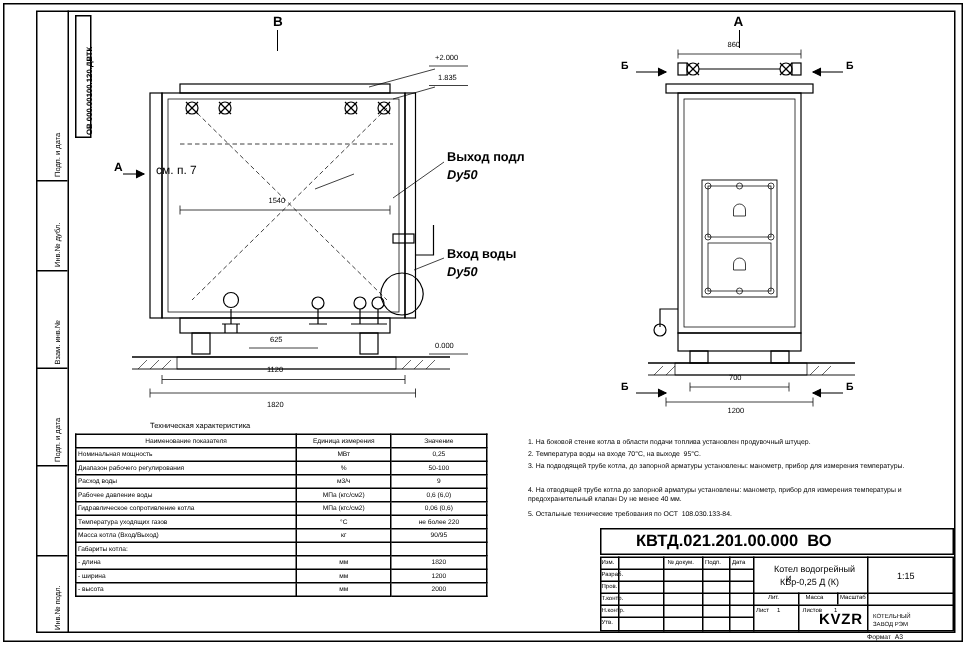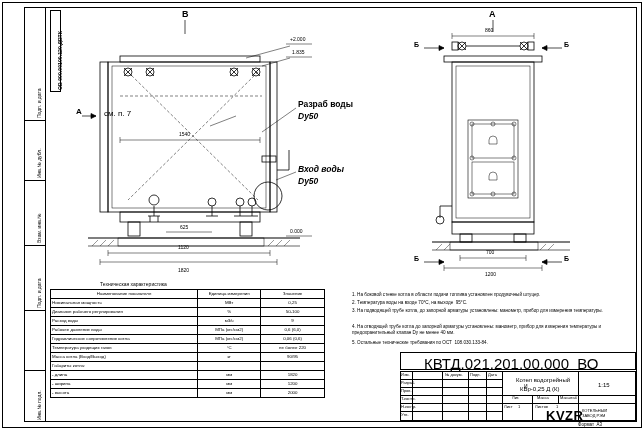--- a/index.html
+++ b/index.html
@@ -7,21 +7,21 @@
   #sheet{position:relative;width:644px;height:430px;background:#ffffff;}
   .ln{position:absolute;background:#000;}
   .frame{position:absolute;border:1px solid #000;box-sizing:border-box;}
   .txt{position:absolute;font-size:5px;line-height:1.05;white-space:pre;}
   .txt.b{font-weight:bold;}
   .rot{transform-origin:0 0;transform:rotate(-90deg);}
   .cen{text-align:center;}
   table{border-collapse:collapse;}
   .tbl td{border:1px solid #000;font-size:4.4px;padding:0 1px;line-height:1.0;height:8px;}
   .tbl{position:absolute;}
-  .big{font-size:15px;font-weight:normal;}
+  .big{font-size:11px;font-weight:bold;}
   svg{position:absolute;left:0;top:0;}
   .dim{font-size:5px;}
   .nt{font-size:4.6px;line-height:1.25;white-space:pre;}
   .logo{position:absolute;font-weight:bold;font-size:9px;letter-spacing:.5px;}
 </style>
 </head>
 <body>
 
 <div id="sheet">
 
@@ -218,23 +218,23 @@
   <div class="txt b" style="left:182px;top:10px;font-size:9px;">В</div>
   <div class="txt b" style="left:489px;top:10px;font-size:9px;">А</div>
   <div class="txt b" style="left:76px;top:108px;font-size:8px;">А</div>
   <div class="txt b" style="left:414px;top:41px;font-size:7px;">Б</div>
   <div class="txt b" style="left:414px;top:255px;font-size:7px;">Б</div>
   <div class="txt b" style="left:564px;top:41px;font-size:7px;">Б</div>
   <div class="txt b" style="left:564px;top:255px;font-size:7px;">Б</div>
 
   <div class="txt" style="left:104px;top:110px;font-size:8px;">см. п. 7</div>
 
-  <div class="txt b" style="left:298px;top:100px;font-size:8.5px;">Разраб воды</div>
+  <div class="txt b" style="left:298px;top:100px;font-size:8.5px;">Выход подл</div>
   <div class="txt b" style="left:298px;top:112px;font-size:8.5px;font-style:italic;">Dy50</div>
-  <div class="txt b" style="left:298px;top:165px;font-size:8.5px;font-style:italic;">Вход воды</div>
+  <div class="txt b" style="left:298px;top:165px;font-size:8.5px;">Вход воды</div>
   <div class="txt b" style="left:298px;top:177px;font-size:8.5px;font-style:italic;">Dy50</div>
 
   <div class="txt" style="left:290px;top:37px;">+2.000</div>
   <div class="txt" style="left:292px;top:50px;">1.835</div>
   <div class="txt" style="left:290px;top:229px;">0.000</div>
 
   <div class="txt dim" style="left:179px;top:132px;">1540</div>
   <div class="txt dim" style="left:178px;top:245px;">1120</div>
   <div class="txt dim" style="left:178px;top:268px;">1820</div>
   <div class="txt dim" style="left:180px;top:225px;">625</div>
@@ -359,19 +359,19 @@
   <div class="txt" style="left:537px;top:396px;font-size:4px;">Масса</div>
   <div class="txt" style="left:560px;top:396px;font-size:4px;">Масштаб</div>
   <div class="txt" style="left:524px;top:384px;font-size:5px;">И</div>
   <div class="txt" style="left:598px;top:382px;font-size:6px;">1:15</div>
 
   <div class="txt" style="left:504px;top:405px;font-size:4px;">Лист</div>
   <div class="txt" style="left:518px;top:405px;font-size:4px;">1</div>
   <div class="txt" style="left:535px;top:405px;font-size:4px;">Листов</div>
   <div class="txt" style="left:556px;top:405px;font-size:4px;">1</div>
 
-  <div class="logo" style="left:546px;top:408px;font-size:13px;">KVZR</div>
+  <div class="logo" style="left:546px;top:408px;font-size:10px;">KVZR</div>
   <div class="txt" style="left:582px;top:409px;font-size:4px;">КОТЕЛЬНЫЙ</div>
   <div class="txt" style="left:582px;top:414px;font-size:4px;">ЗАВОД РЭМ</div>
 
   <div class="txt" style="left:578px;top:423px;font-size:4.5px;">Формат  А3</div>
 
 </div>
 
 </body></html>

